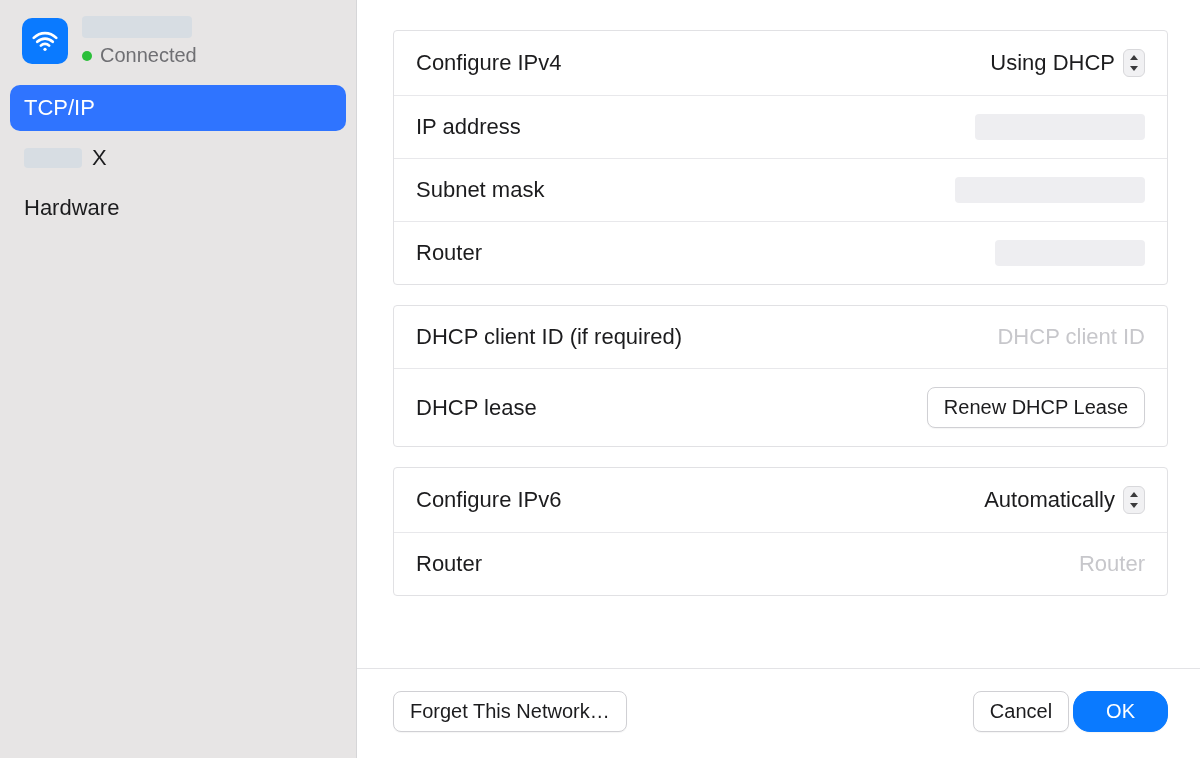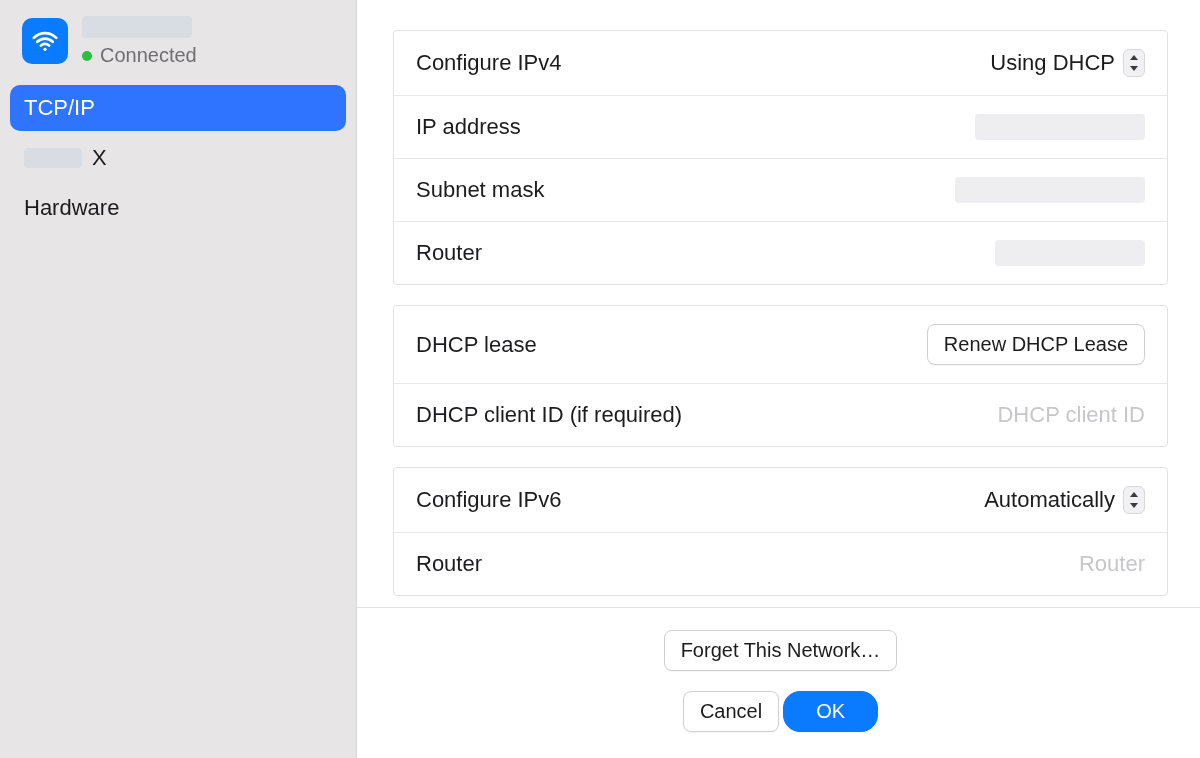--- a/index.html
+++ b/index.html
@@ -105,21 +105,21 @@
     background:var(--btn-fill);border:1px solid var(--btn-border);
     border-radius:8px;padding:8px 16px;font-size:20px;color:var(--text);
     box-shadow:0 1px 1px rgba(0,0,0,.04);cursor:default;white-space:nowrap;
   }
   .placeholder{color:var(--light-muted);font-size:22px;}
 
   
   .footer{
     border-top:1px solid #e3e3e6;
     padding:22px 32px 26px 36px;
-    display:flex;align-items:center;justify-content:space-between;gap:20px;flex-direction:column;
+    display:flex;align-items:center;justify-content:space-between;gap:20px;
   }
   .footer .right{display:flex;gap:4px;}
   .btn.primary{
     background:var(--blue);border-color:var(--blue);color:#fff;
     padding:8px 32px;font-weight:500;border-radius:17px;
   }
 </style>
 </head>
 <body>
 
@@ -176,26 +176,26 @@
         <span class="val-redact mask"></span>
       </div>
       <div class="row">
         <span class="label">Router</span>
         <span class="val-redact rtr"></span>
       </div>
     </section>
 
     <section class="card">
       <div class="row">
+        <span class="label">DHCP client ID (if required)</span>
+        <span class="placeholder">DHCP client ID</span>
+      </div>
+      <div class="row">
         <span class="label">DHCP lease</span>
         <button class="btn">Renew DHCP Lease</button>
-      </div>
-      <div class="row">
-        <span class="label">DHCP client ID (if required)</span>
-        <span class="placeholder">DHCP client ID</span>
       </div>
     </section>
 
     <section class="card">
       <div class="row">
         <span class="label">Configure IPv6</span>
         <div class="select-pill">
           <span>Automatically</span>
           <span class="stepper"></span>
         </div>

